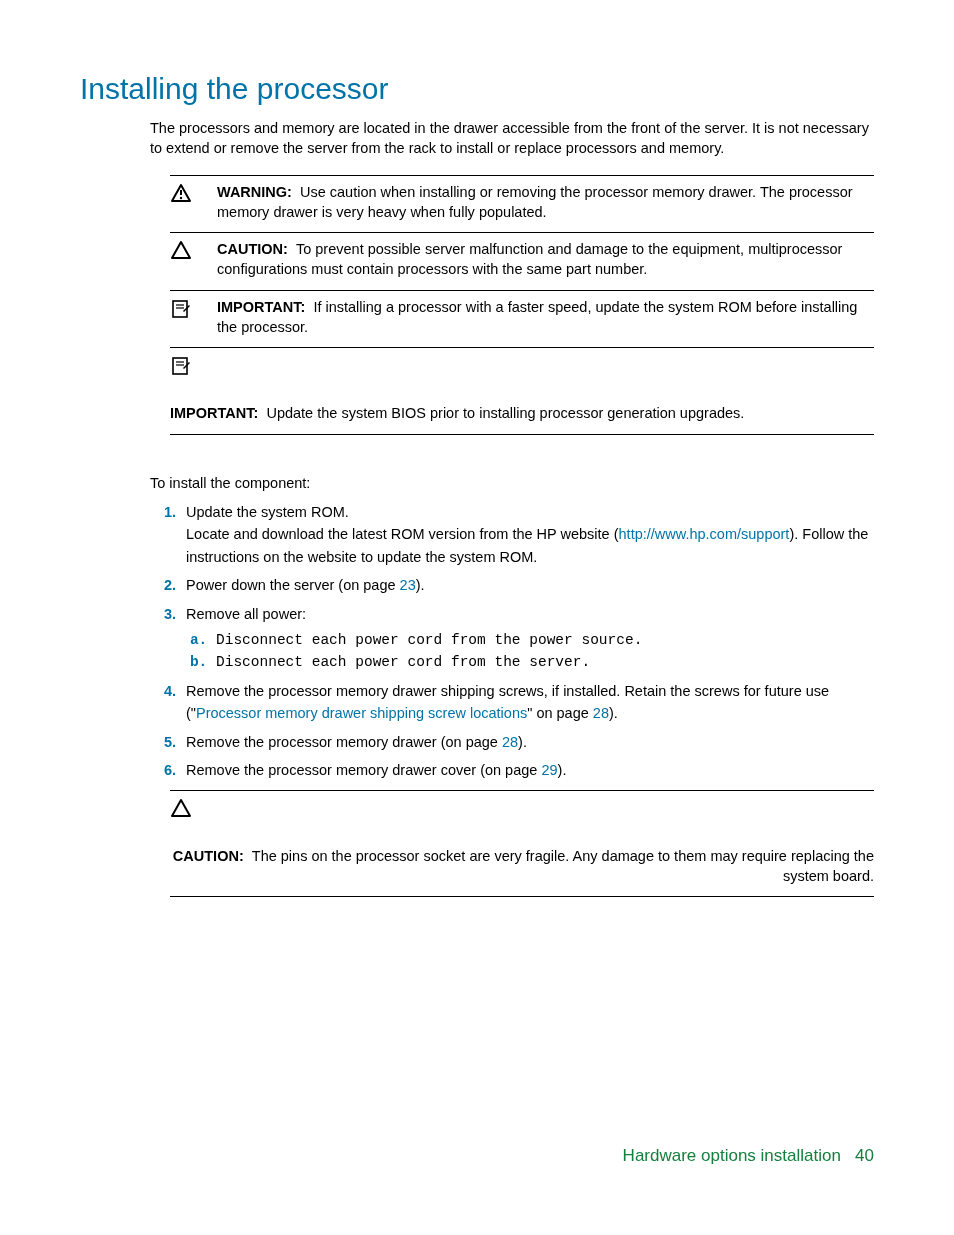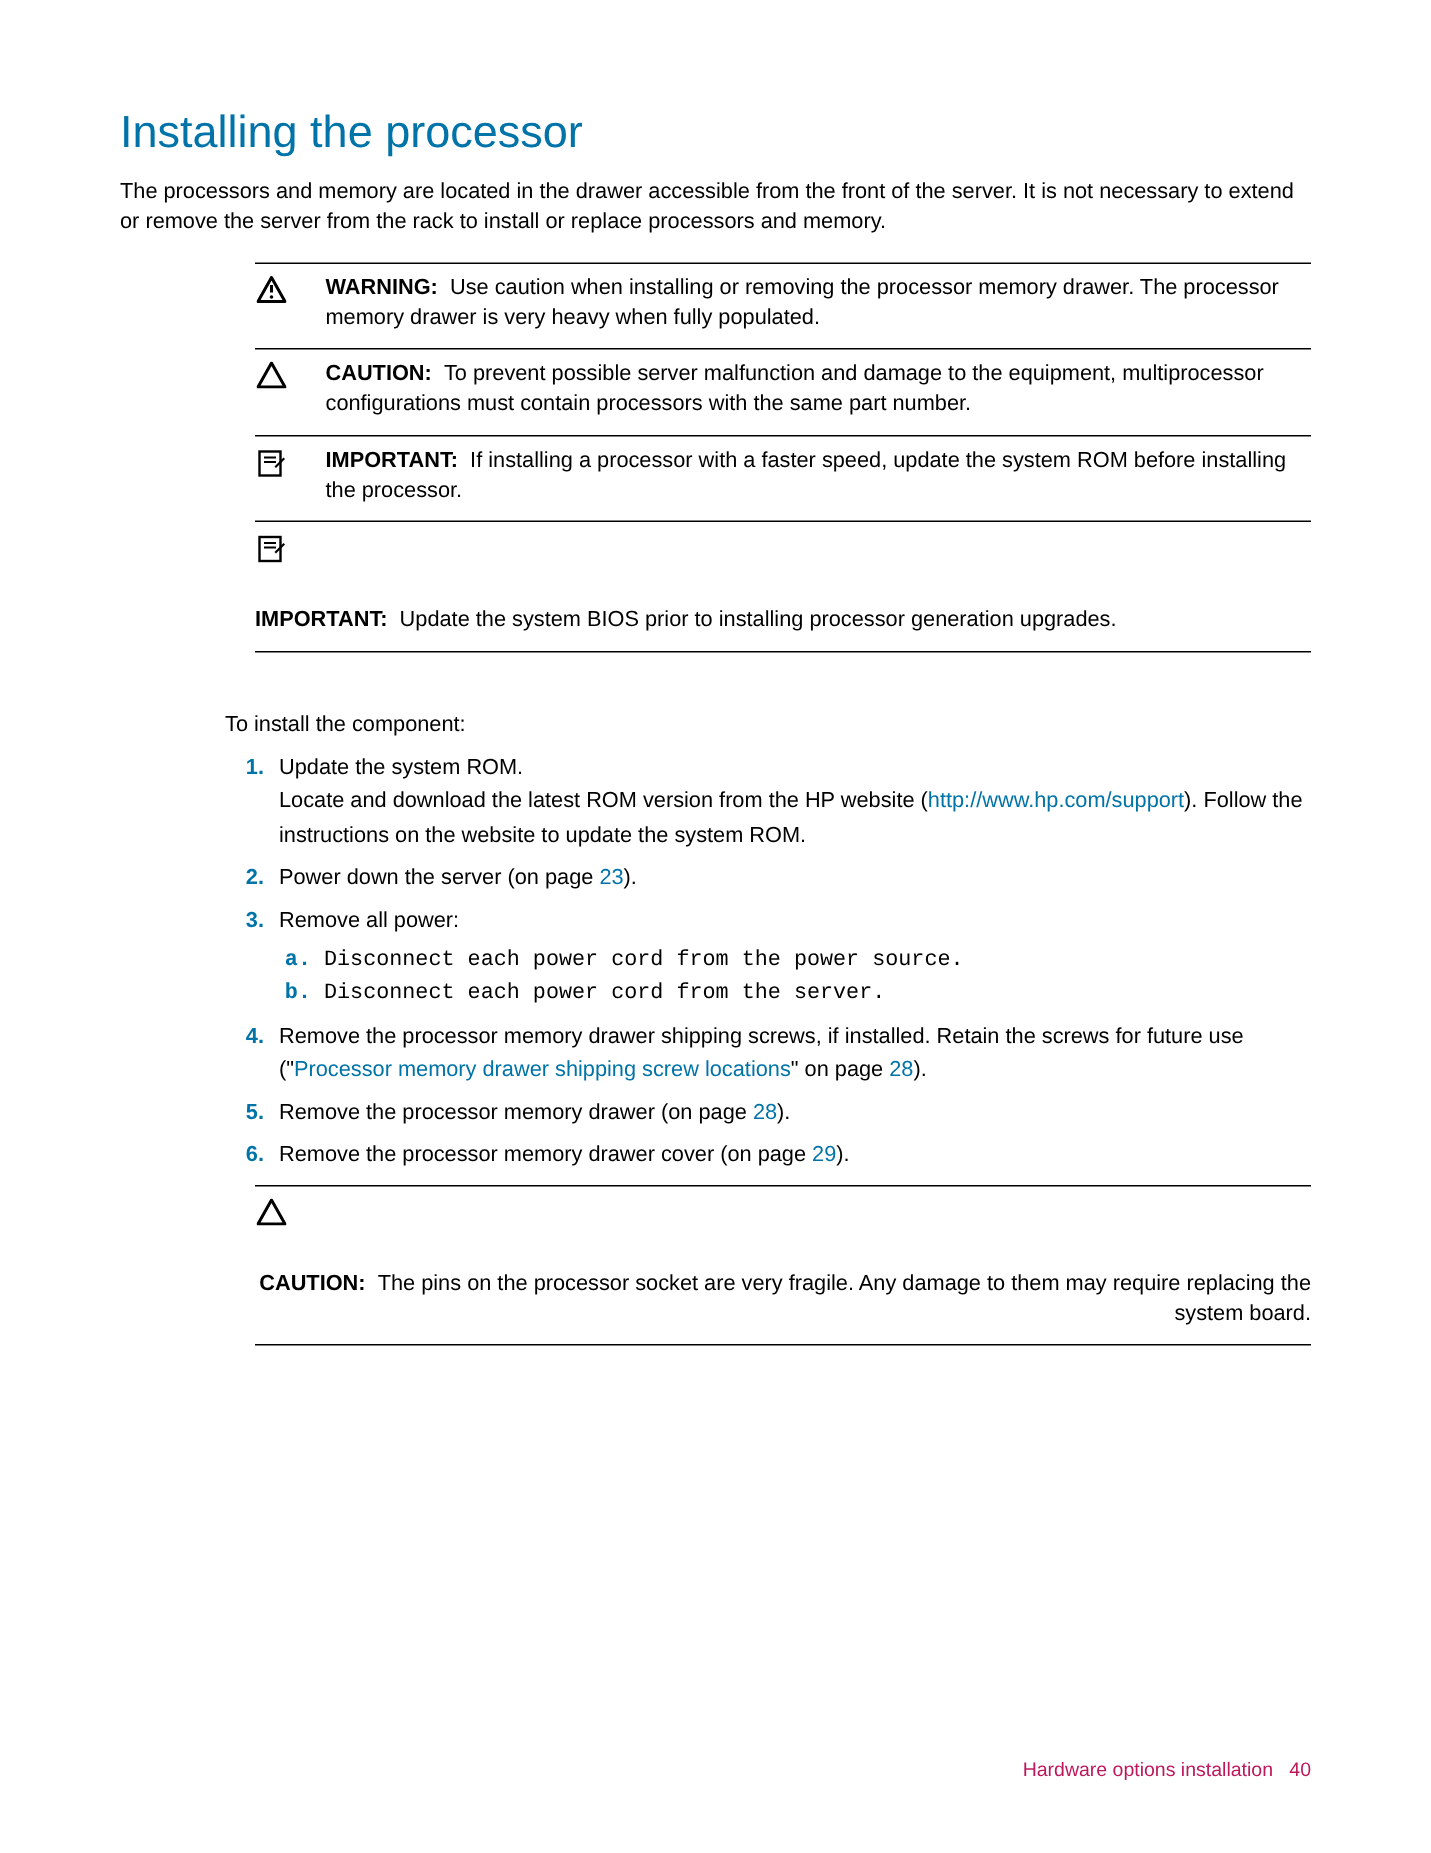--- a/index.html
+++ b/index.html
@@ -17,20 +17,21 @@
   }
   h1 {
     font-weight: normal;
     color: #0073a8;
     font-size: 30px;
     margin: 0 0 12px 0;
   }
   .intro {
     font-size: 14.5px;
     line-height: 1.4;
+    margin-left: 70px;
     margin-bottom: 16px;
   }
   .notes-block {
     margin-left: 90px;
   }
   .note-row {
     border-top: 1px solid #000;
     padding: 6px 0 10px 0;
     display: flex;
     align-items: flex-start;
@@ -88,24 +89,24 @@
   .link {
     color: #0073a8;
   }
   .inline-caution {
     margin-left: 90px;
     margin-top: 8px;
     text-align: right;
   }
   .footer {
     position: absolute;
-    bottom: 48px;
+    bottom: 69px;
     right: 80px;
-    font-size: 13px;
-    color: #be185d;
+    font-size: 17px;
+    color: #15803d;
   }
   svg { display: block; }
 </style>
 </head>
 <body>
 
 <div class="page">
   <h1>Installing the processor</h1>
   <div class="intro">The processors and memory are located in the drawer accessible from the front of the server. It is not necessary to extend or remove the server from the rack to install or replace processors and memory.</div>
 

